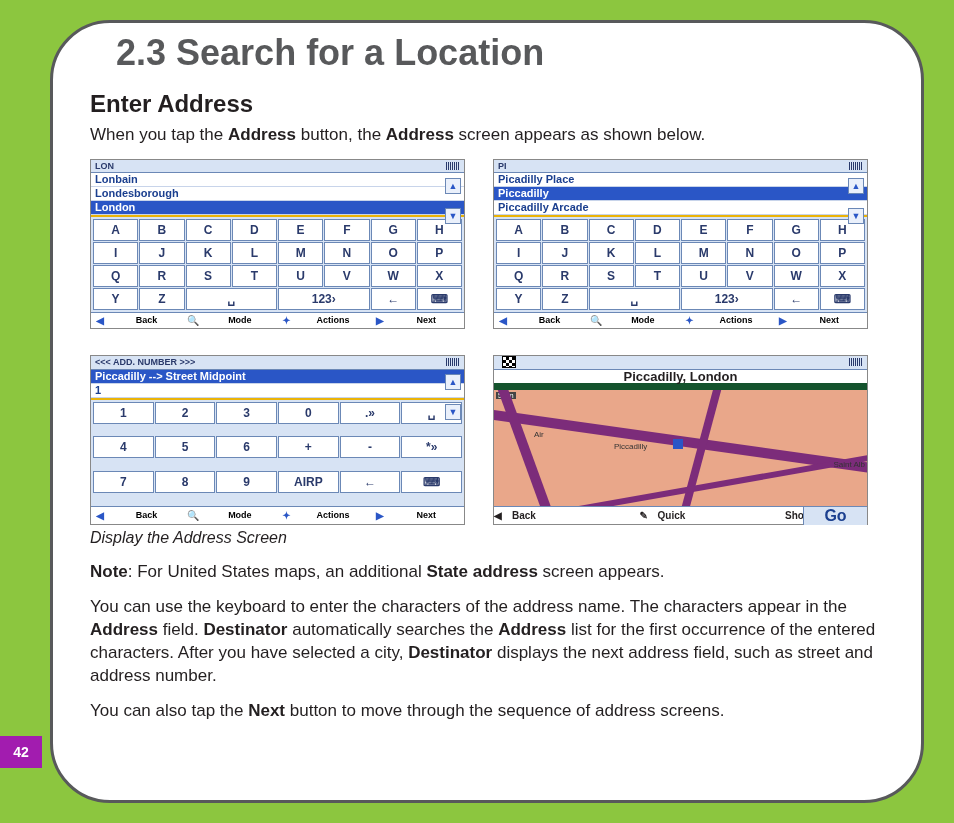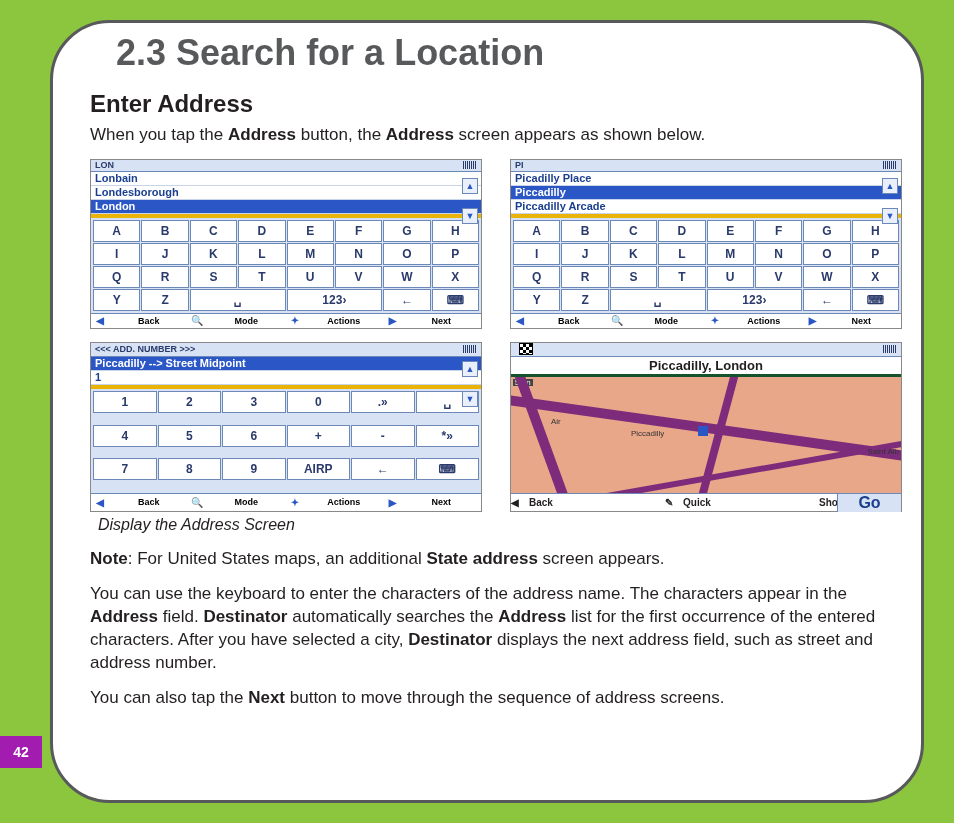--- a/index.html
+++ b/index.html
@@ -31,51 +31,51 @@
     background: #fff;
     padding: 0 10px 0 10px;
   }
   .title {
     color: #58595b;
     font-size: 36px;
     font-weight: bold;
   }
   .content {
     position: absolute;
-    left: 90px; top: 90px; right: 52px;
+    left: 90px; top: 90px; right: 76px;
     color: #231f20;
   }
   h2.subhead {
     font-size: 24px;
     color: #231f20;
     margin-bottom: 6px;
   }
   p.body { font-size: 17px; line-height: 1.35; margin-bottom: 12px; }
   p.body b { font-weight: bold; }
-  .caption { font-style: italic; font-size: 16px; margin: 4px 0 14px 8px; }
-
-  .shots { display: grid; grid-template-columns: 1fr 1fr; gap: 13px 28px; margin: 6px 0 4px 0; }
+  .caption { font-style: italic; font-size: 16px; margin: 4px 0 14px 0; }
+
+  .shots { display: grid; grid-template-columns: 1fr 1fr; gap: 26px 28px; margin: 6px 10px 4px 0; }
   .dev { border: 1px solid #888; background: #fff; height: 170px; font-size: 11px; display: flex; flex-direction: column; }
   .dev .bar { height: 14px; background: #d7e3f4; border-bottom: 1px solid #6b88b6; display:flex; align-items:center; justify-content:space-between; padding:0 4px; font-size:9px; color:#2a3a6b; font-weight:bold; }
   .dev .bar .sig { width:14px; height:8px; background:repeating-linear-gradient(90deg,#2a3a6b 0 1px,transparent 1px 2px); }
-  .list { flex: 0 0 auto; border-bottom: 4px solid #eab308; }
+  .list { flex: 0 0 auto; border-bottom: 2px solid #eab308; }
   .list .row { height: 14px; padding: 0 4px; display:flex; align-items:center; color:#1b3f8f; border-bottom:1px solid #c8d4ea; font-weight:bold; }
   .list .row.sel { background:#2a56c6; color:#fff; }
   .scrollbtns { position:absolute; right:3px; top:18px; display:flex; flex-direction:column; gap:14px; }
   .sbtn { width:16px; height:16px; border:1px solid #6b88b6; background:#eaf0fb; display:flex;align-items:center;justify-content:center; font-size:9px; color:#2a56c6; }
   .kbd { flex:1; display:grid; grid-template-columns: repeat(8,1fr); gap:1px; padding:2px; background:#d7e3f4; }
   .kbd.num { grid-template-columns: repeat(6,1fr); }
   .key { background:#fff; border:1px solid #6b88b6; display:flex; align-items:center; justify-content:center; font-weight:bold; color:#2a3a6b; height:22px; font-size:12px; }
   .bot { height:18px; border-top:1px solid #6b88b6; display:grid; grid-template-columns: 18px 1fr 18px 1fr 18px 1fr 18px 1fr; align-items:center; font-size:9px; font-weight:bold; color:#000; }
   .bot .t { text-align:center; }
   .bot .ic { text-align:center; font-size:10px; color:#2a56c6; }
   .devpos { position:relative; }
 
   .mapdev .mapview { flex:1; position:relative; background:#e9a78a; overflow:hidden; }
-  .mapdev .titlebar { height:20px; background:#fff; border-bottom:3px solid #14532d; display:flex; align-items:center; justify-content:center; font-weight:bold; font-size:13px; }
+  .mapdev .titlebar { height:20px; background:#fff; border-bottom:7px solid #14532d; display:flex; align-items:center; justify-content:center; font-weight:bold; font-size:13px; }
   .road { position:absolute; background:#7c2c7a; }
   .mapdev .lbl { position:absolute; font-size:8px; color:#333; }
   .mapdev .scale { position:absolute; left:2px; top:2px; background:#444; color:#fff; font-size:7px; padding:0 2px; }
   .mapbot { height:18px; border-top:1px solid #6b88b6; display:grid; grid-template-columns: 18px 1fr 18px 1fr 18px 64px; align-items:center; font-size:10px; font-weight:bold; }
   .go { background:#d7e3f4; border-left:1px solid #6b88b6; height:100%; display:flex;align-items:center;justify-content:center; color:#1b3f8f; font-size:16px; }
   .flag { width:14px; height:12px; display:inline-block; background:repeating-conic-gradient(#000 0 25%,#fff 0 50%) 0 0/6px 6px; border:1px solid #000; margin-left:4px; }
   .pin { position:absolute; width:10px;height:10px; background:#2a56c6; left:48%; top:42%; }
 </style>
 </head>
 <body>

